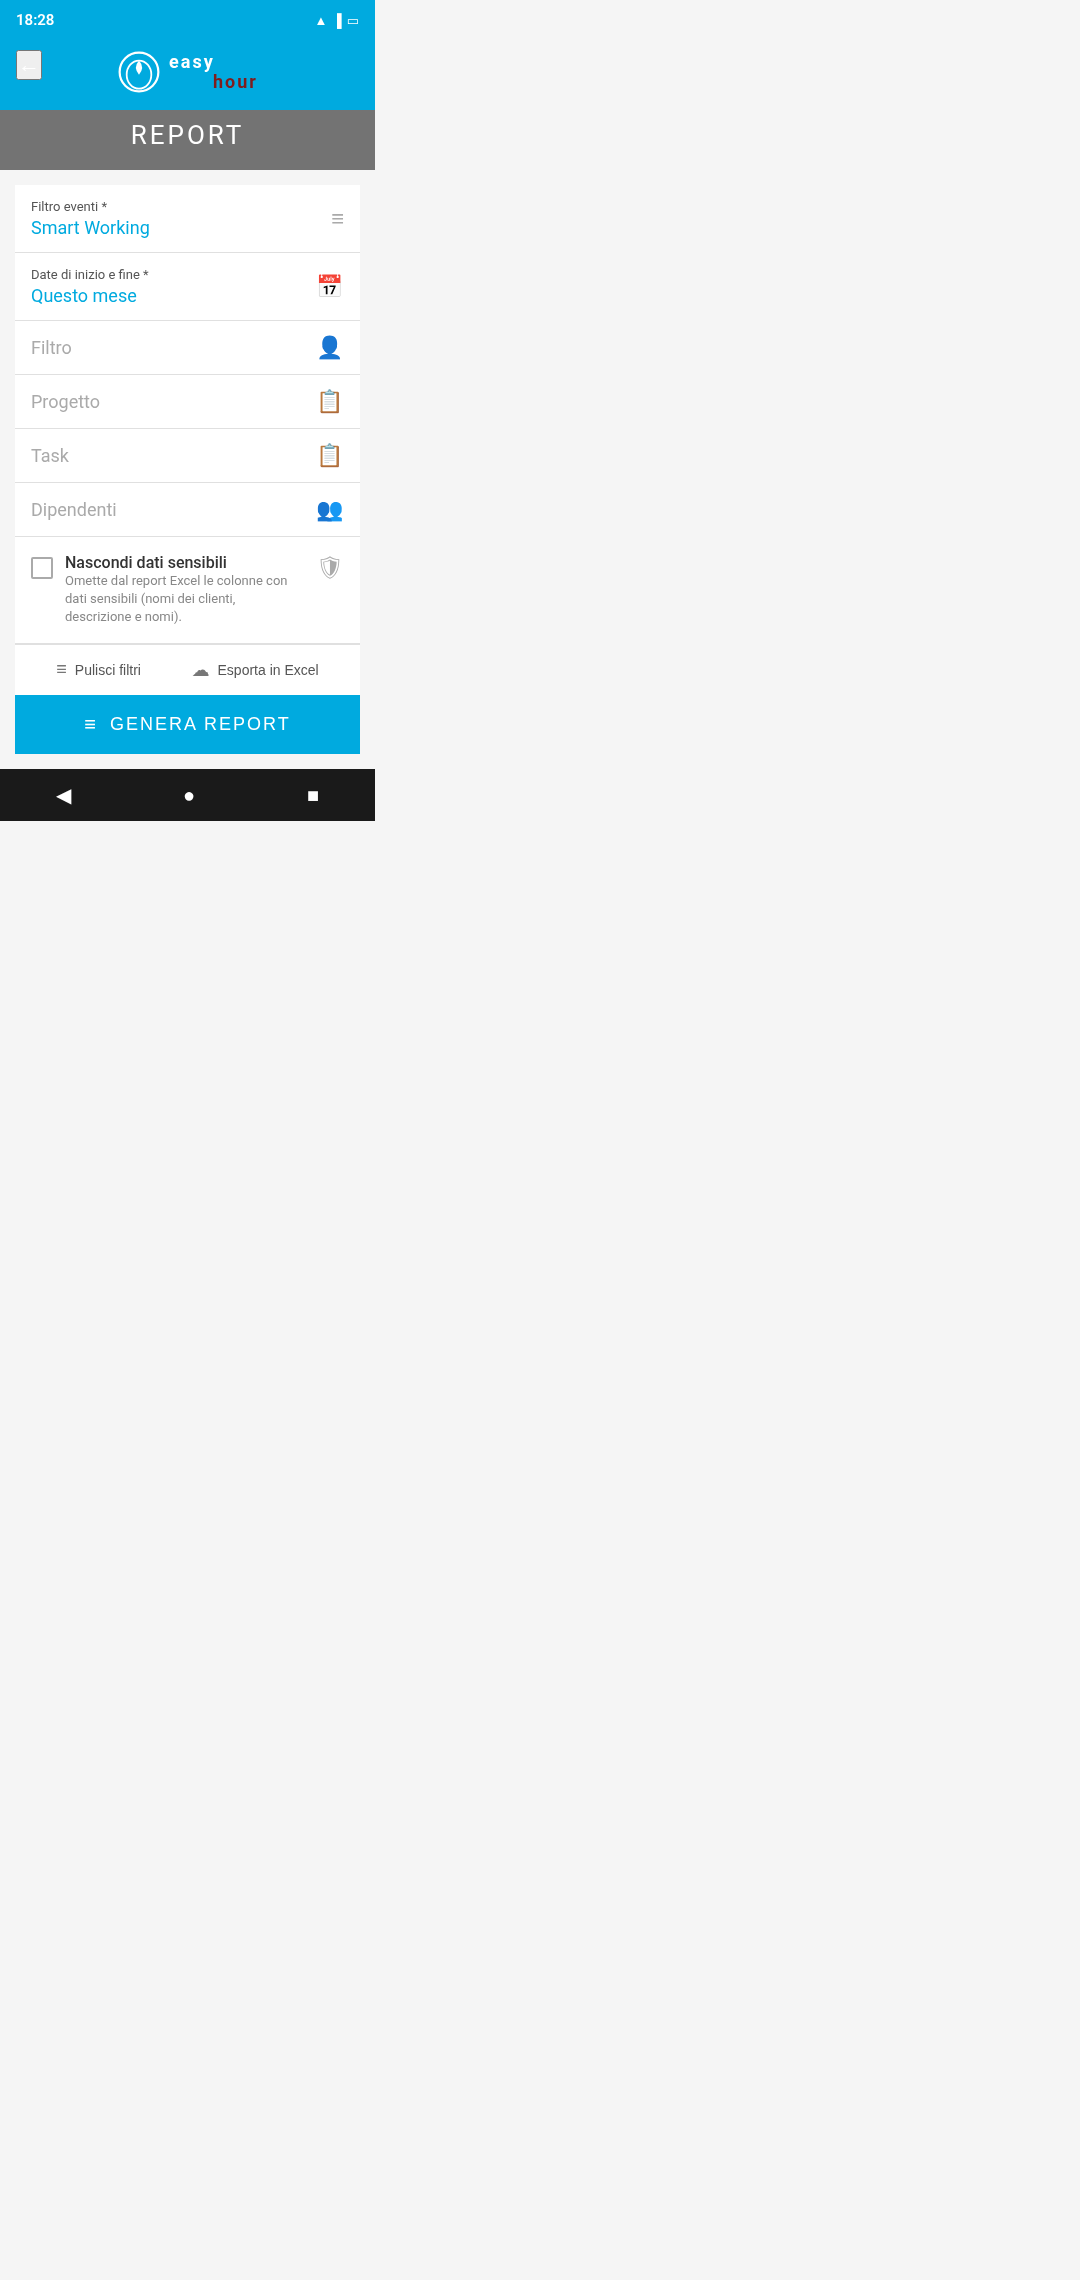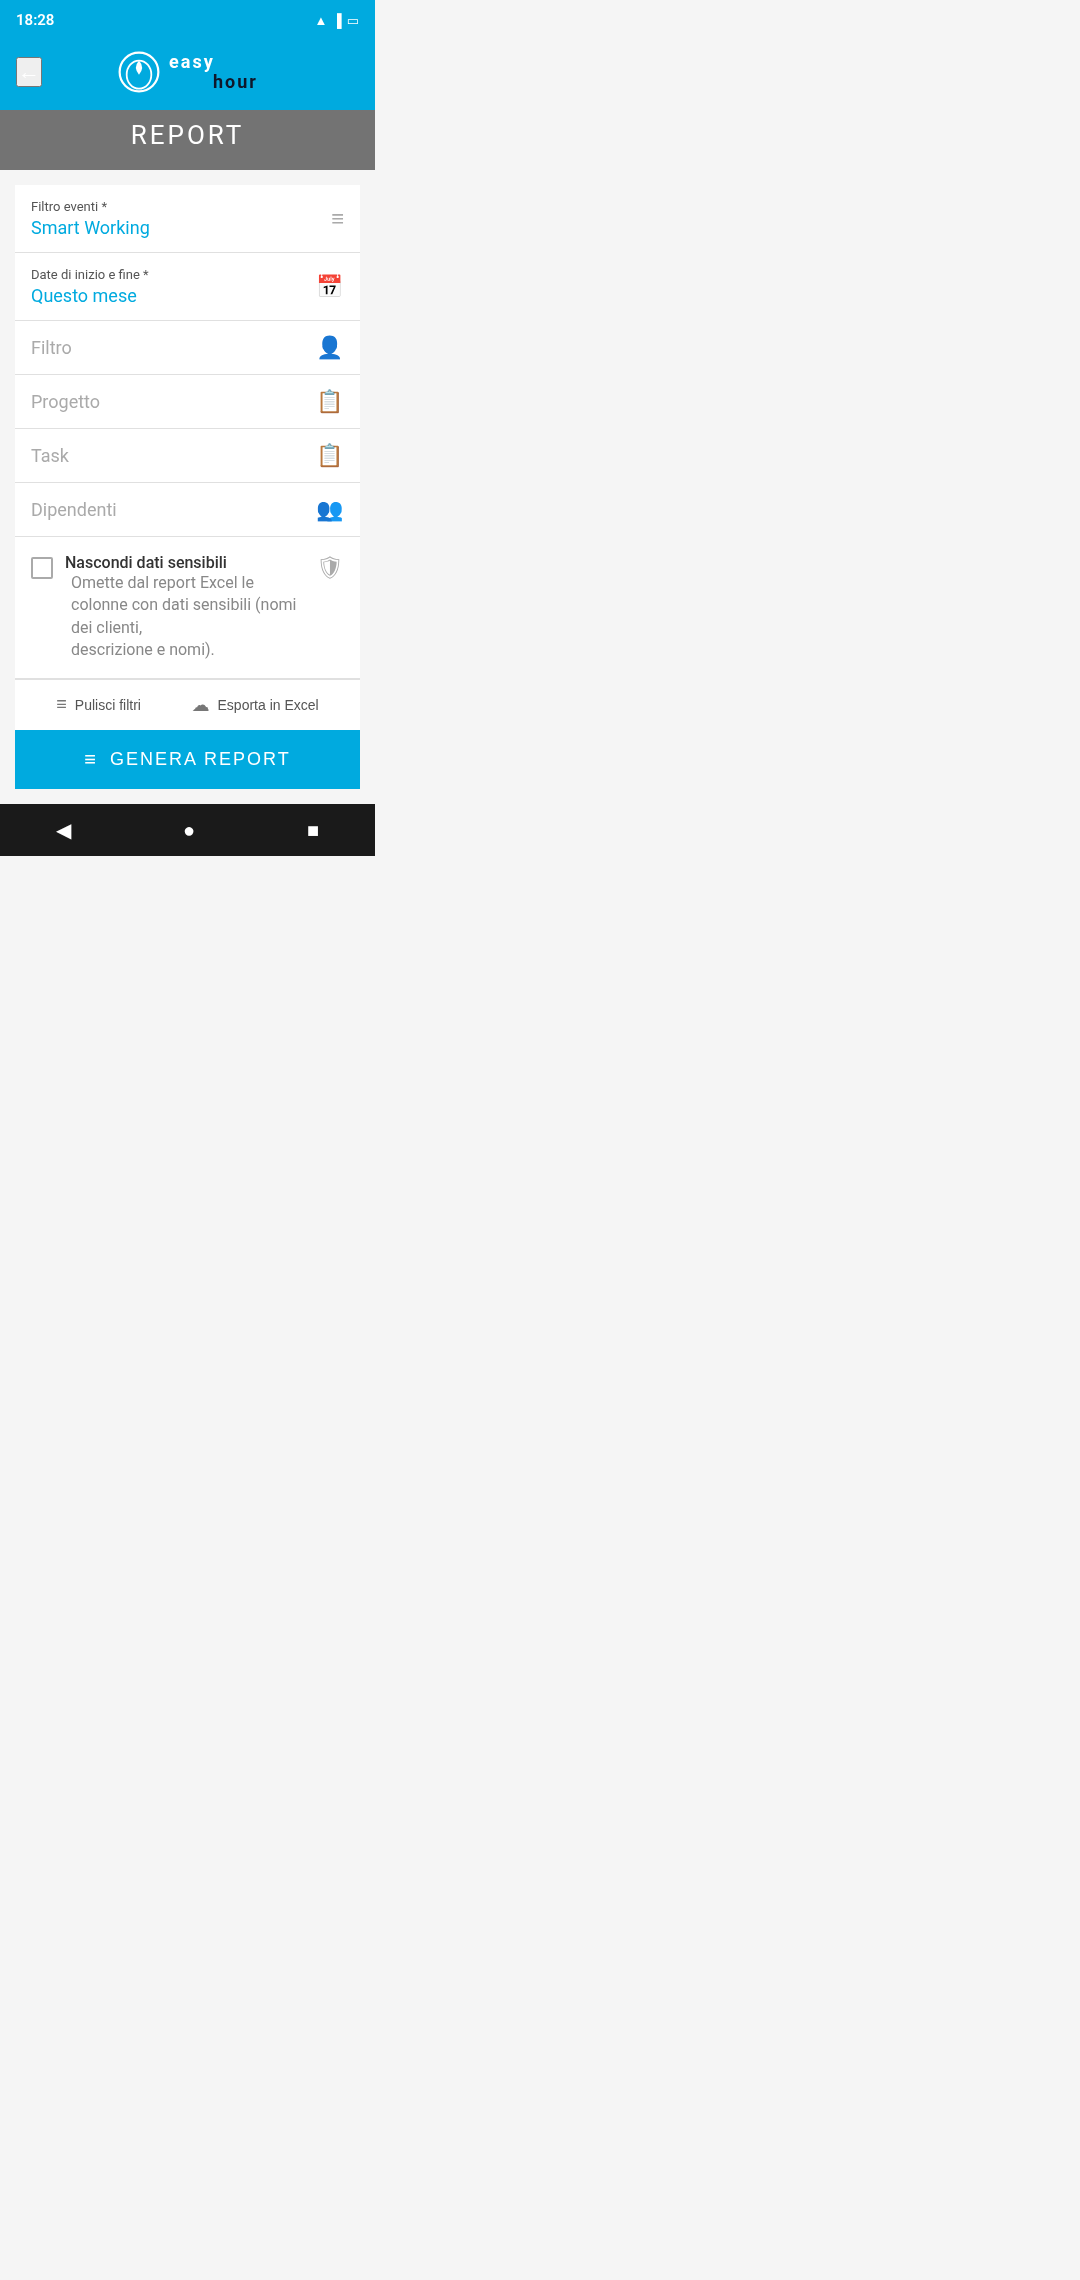--- a/index.html
+++ b/index.html
@@ -34,21 +34,20 @@
     }
     .status-icons span {
       color: white;
       font-size: 13px;
     }
 
     
     .header {
       background: #00aadf;
       display: flex;
-      align-items: center;
       justify-content: center;
       padding: 10px 16px 16px;
       position: relative;
     }
     .back-btn {
       position: absolute;
       left: 16px;
       color: white;
       font-size: 22px;
       cursor: pointer;
@@ -63,21 +62,21 @@
       align-items: flex-start;
       line-height: 1.1;
     }
     .logo-text .easy {
       color: white;
       font-size: 18px;
       font-weight: 700;
       letter-spacing: 2px;
     }
     .logo-text .hour {
-      color: #0f172a;
+      color: #7f1d1d;
       font-size: 18px;
       font-weight: 700;
       letter-spacing: 2px;
       padding-left: 44px;
     }
 
     
     .title-section {
       background: #737373;
       text-align: center;
@@ -165,23 +164,22 @@
     }
 
     .checkbox-title {
       color: #333;
       font-size: 16px;
       font-weight: 500;
     }
 
     .checkbox-desc {
       color: #888;
-      font-size: 16px;
+      font-size: 13px;
       line-height: 1.4;
-      margin-left: 6px;
     }
 
     .info-icon {
       color: #aaa;
       font-size: 22px;
       flex-shrink: 0;
       margin-top: 2px;
     }
 
     

